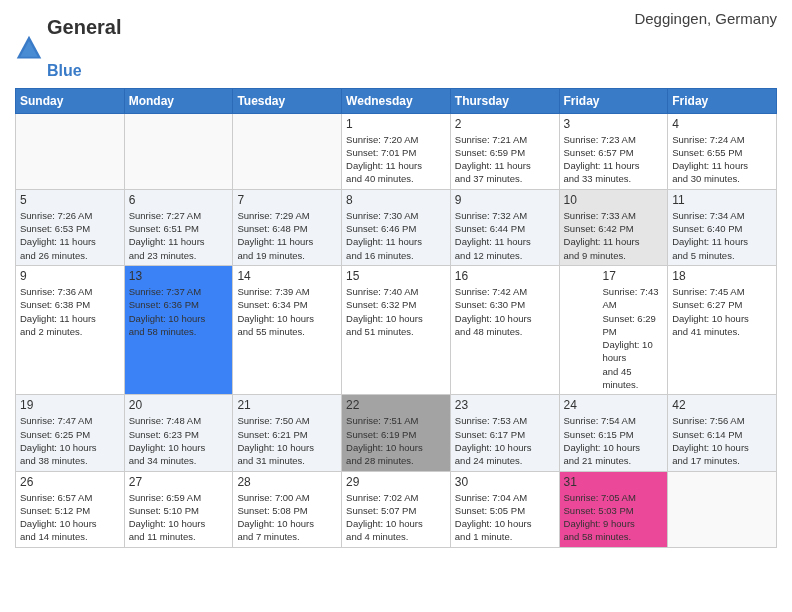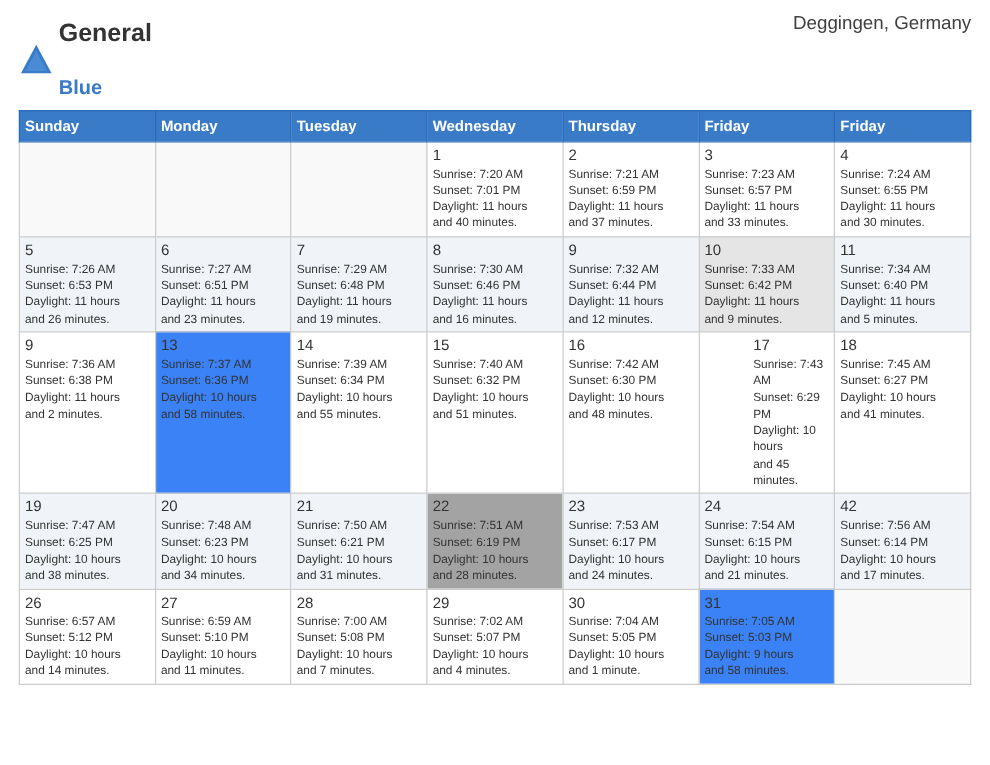--- a/index.html
+++ b/index.html
@@ -264,21 +264,21 @@
             <div class="day-info">Sunrise: 7:00 AM<br>Sunset: 5:08 PM<br>Daylight: 10 hours<br>and 7 minutes.</div>
           </td>
           <td style="background: rgb(255, 255, 255);">
             <span class="day-num">29</span>
             <div class="day-info">Sunrise: 7:02 AM<br>Sunset: 5:07 PM<br>Daylight: 10 hours<br>and 4 minutes.</div>
           </td>
           <td style="background: rgb(255, 255, 255);">
             <span class="day-num">30</span>
             <div class="day-info">Sunrise: 7:04 AM<br>Sunset: 5:05 PM<br>Daylight: 10 hours<br>and 1 minute.</div>
           </td>
-          <td style="background: #3b82f6;">
+          <td style="background: #ec4899;">
             <span class="day-num">31</span>
             <div class="day-info">Sunrise: 7:05 AM<br>Sunset: 5:03 PM<br>Daylight: 9 hours<br>and 58 minutes.</div>
           </td>
           <td class="empty"></td>
         </tr>
       </tbody>
   </table>
 </div>
 
 </body></html>

